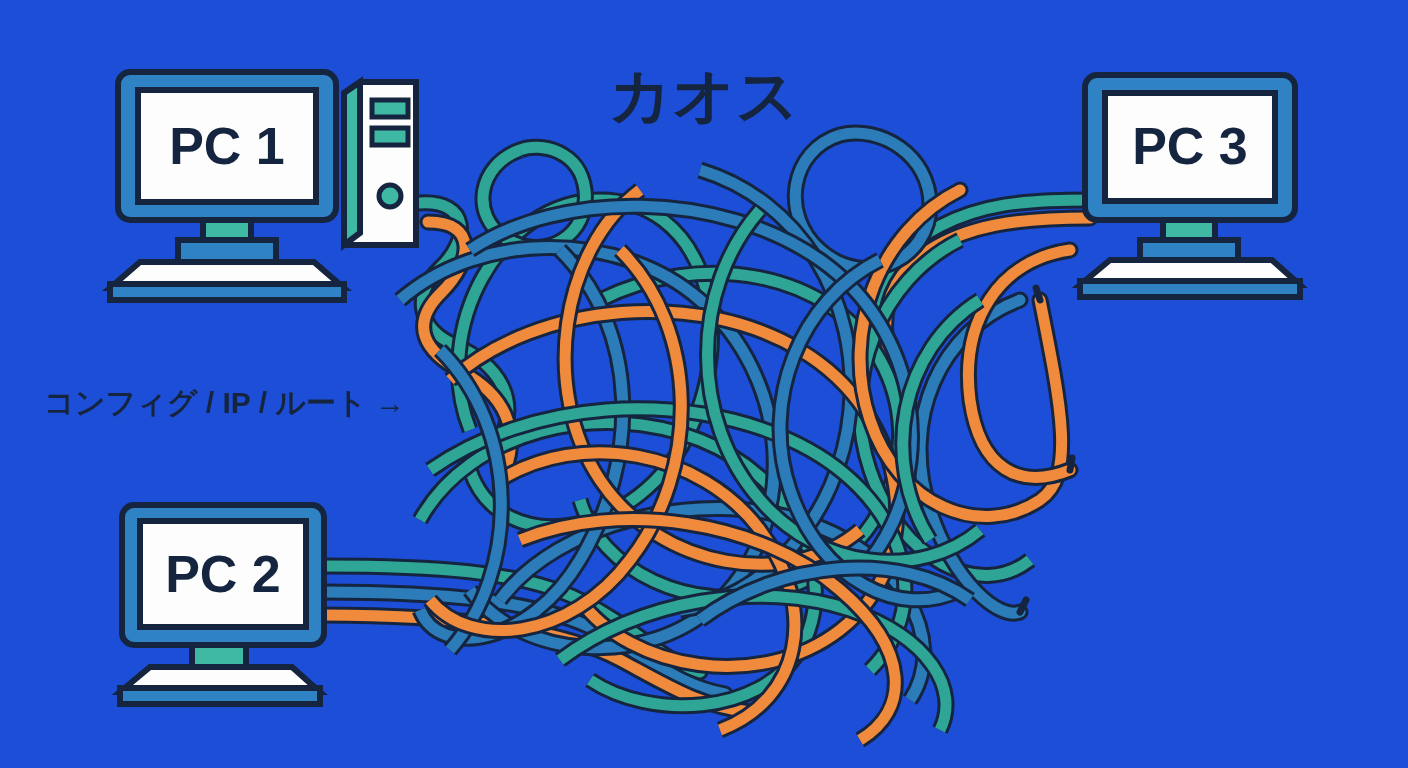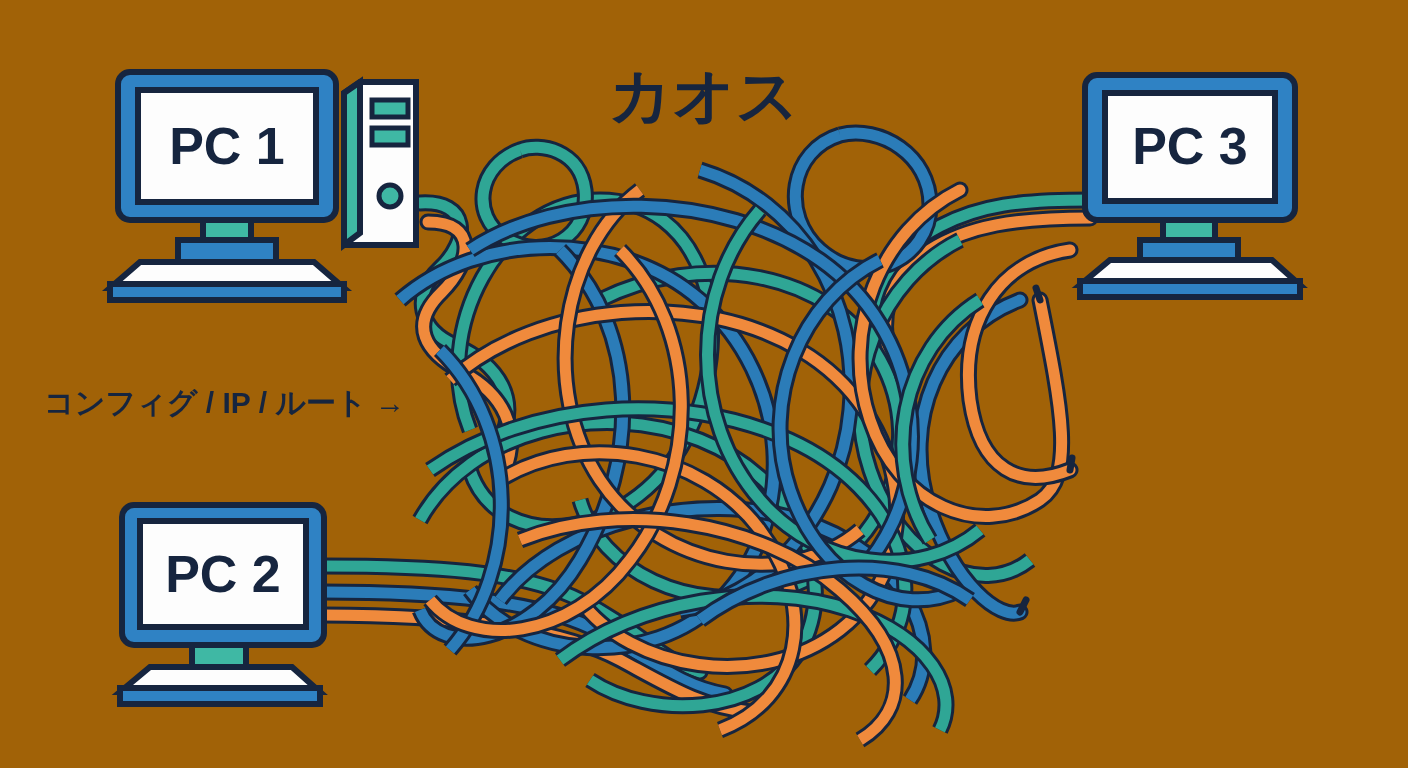--- a/index.html
+++ b/index.html
@@ -1,17 +1,17 @@
 <!DOCTYPE html>
 <html><head>
 <meta charset="utf-8">
 <style>
   html,body{margin:0;padding:0;background:#ffffff;}
   body{width:1408px;height:768px;overflow:hidden;font-family:"Liberation Sans",sans-serif;}
-  #stage{position:relative;width:1408px;height:768px;background:#a16207;}
+  #stage{position:relative;width:1408px;height:768px;background:#1d4ed8;}
   #stage svg{position:absolute;left:0;top:0;}
   .lbl{font-family:"Liberation Sans",sans-serif;font-weight:bold;fill:#16253f;}
 </style>
 </head>
 <body>
 
 <div id="stage">
 <svg width="1408" height="768" viewBox="0 0 1408 768" xmlns="http://www.w3.org/2000/svg">
 
   <defs>

